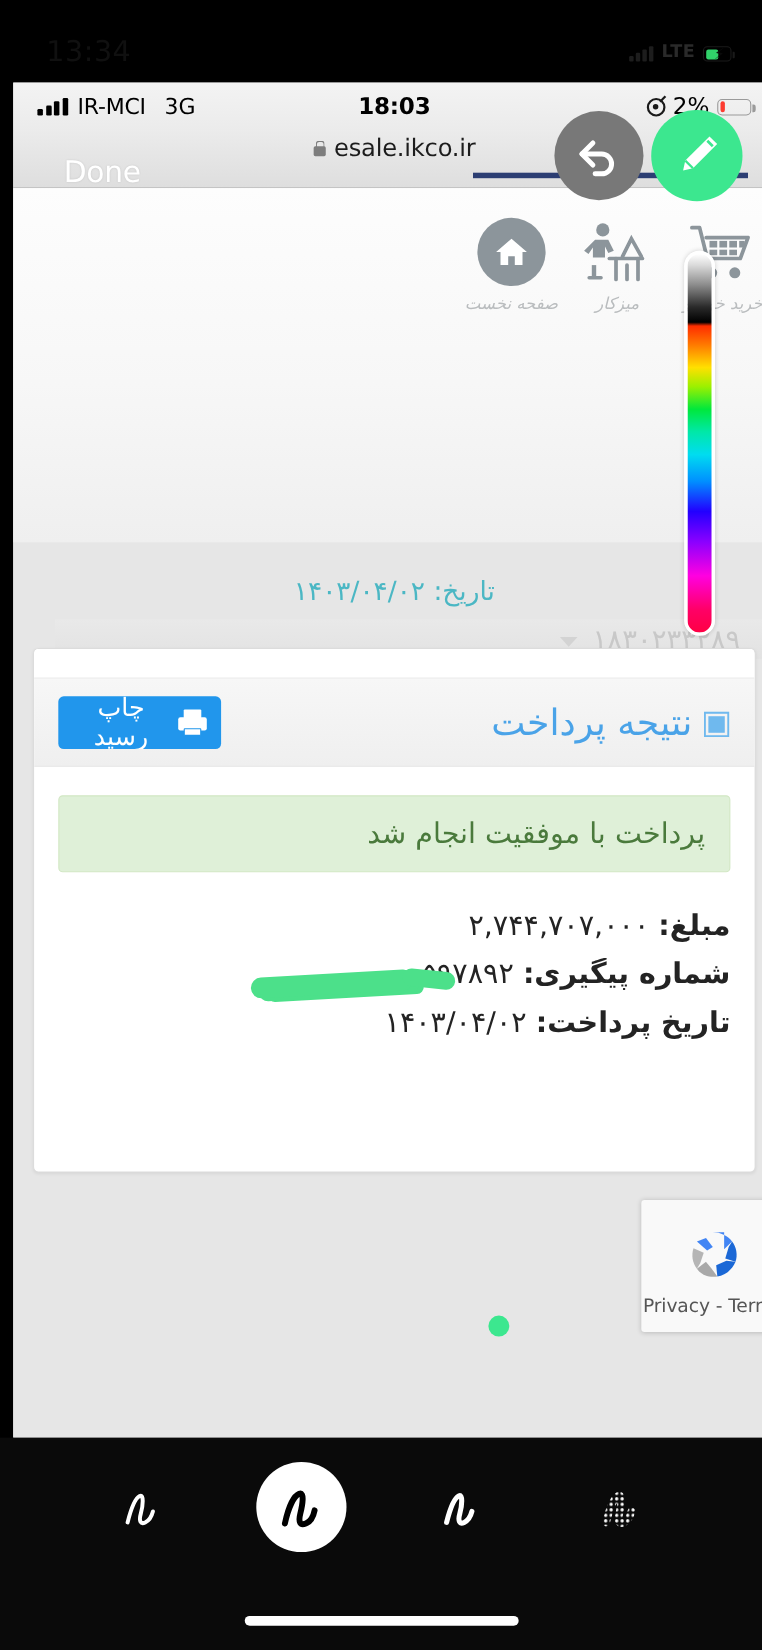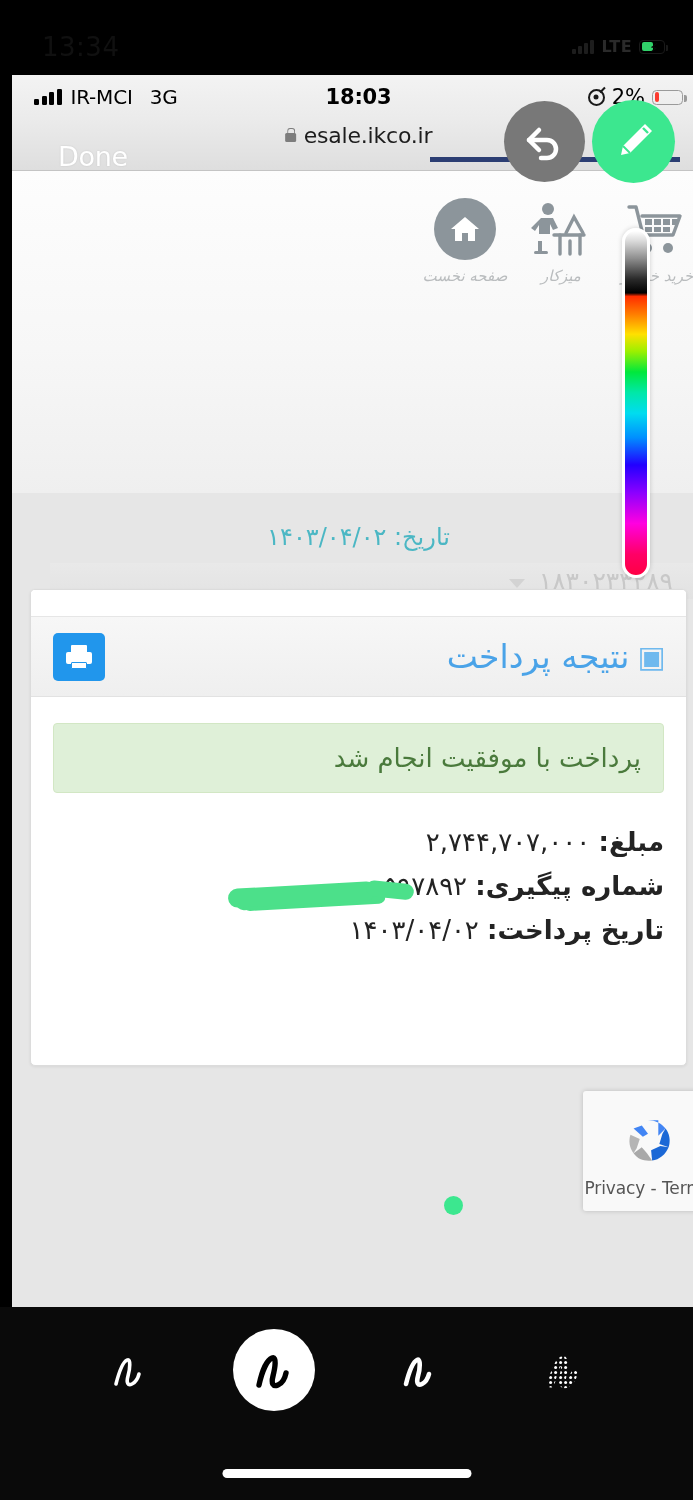--- a/index.html
+++ b/index.html
@@ -10,21 +10,21 @@
   }
   #screen { position:relative; width:693px; height:1500px; background:#000; overflow:hidden; }
 
   
   .outer-status {
     position:absolute; top:0; left:0; width:693px; height:75px;
     background:#000; display:flex; align-items:center;
     justify-content:space-between; padding:18px 28px 0 42px;
   }
   .outer-time { color:#101010; font-size:26px; font-weight:500; letter-spacing:.5px; }
-  .outer-right { display:flex; align-items:center; gap:7px; }
+  .outer-right { display:flex; align-items:flex-end; gap:7px; }
   .sig-bars-dim { display:flex; align-items:flex-end; gap:2px; height:14px; }
   .sig-bars-dim i { width:4px; background:#1d1d1d; border-radius:1px; display:block; }
   .sig-bars-dim i:nth-child(1){height:5px;}
   .sig-bars-dim i:nth-child(2){height:8px;}
   .sig-bars-dim i:nth-child(3){height:11px;}
   .sig-bars-dim i:nth-child(4){height:14px;}
   .lte-dim { color:#2a2a2a; font-size:16px; font-weight:600; letter-spacing:.4px; }
   .bat-charging {
     width:26px; height:14px; border:1.6px solid #1a1a1a; border-radius:4px;
     position:relative; background:transparent;
@@ -403,20 +403,21 @@
           <div class="card-title">
             <span class="title-badge">▣</span>
             <span>نتیجه پرداخت</span>
           </div>
           <button class="print-btn">
             <span class="printer-glyph">
               <span class="top"></span>
                 <span class="body"></span>
                 <span class="out"></span>
             </span>
+            <span>چاپ رسید</span>
           </button>
         </div>
 
         <div class="alert-success">
           <span>پرداخت با موفقیت انجام شد</span>
         </div>
 
         <div class="details">
           <div class="drow">
             <b>مبلغ:</b>

